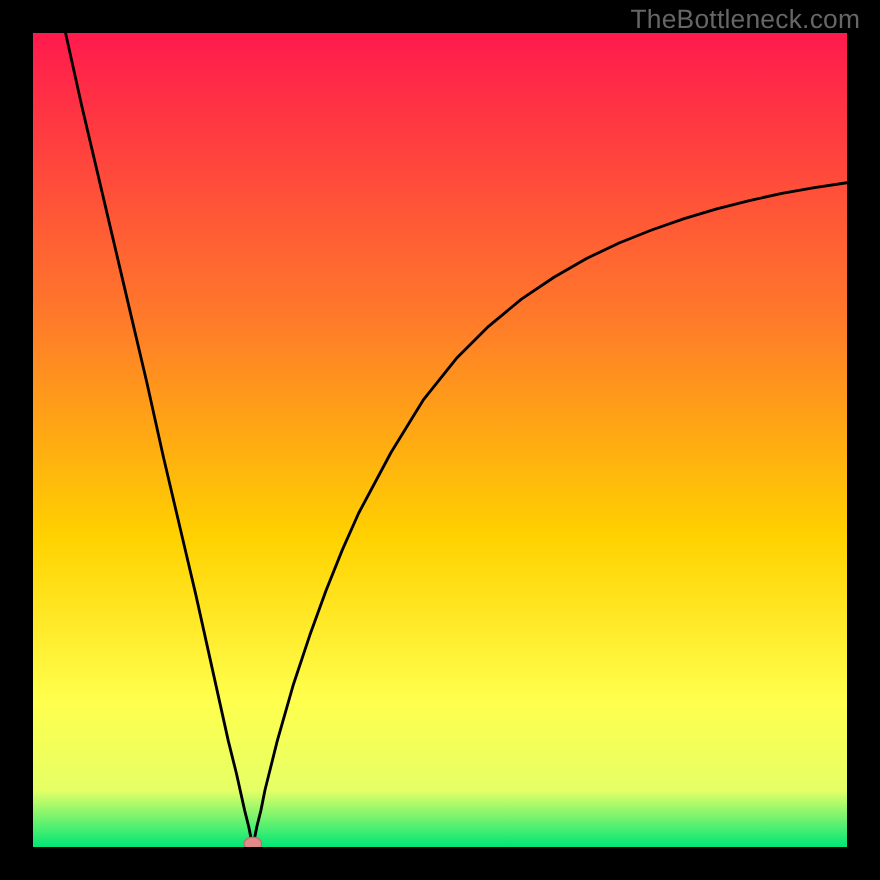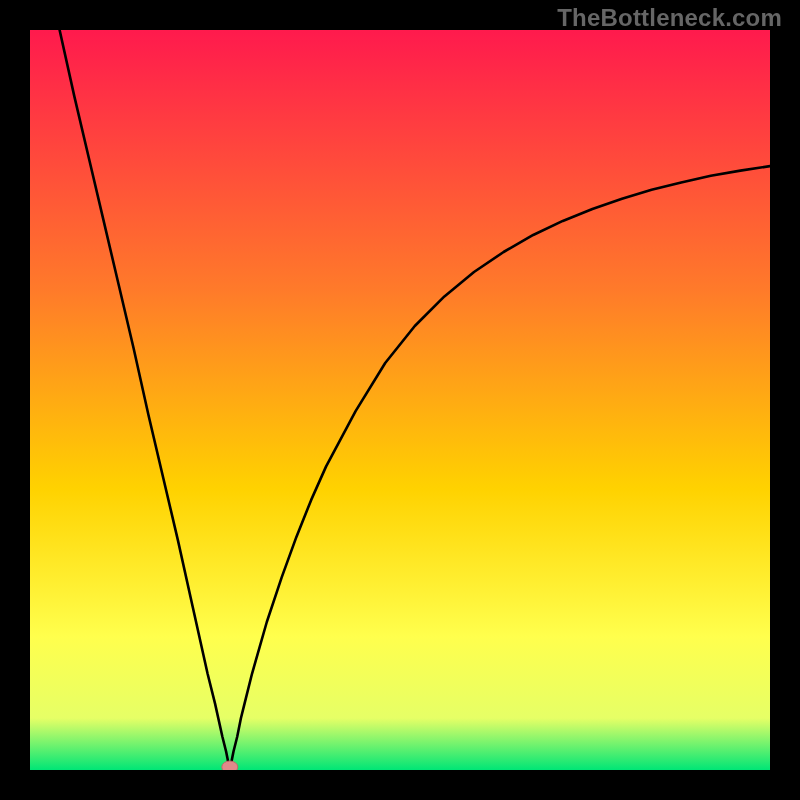--- a/index.html
+++ b/index.html
@@ -16,21 +16,21 @@
     width: 800px;
     height: 800px;
     background: #000;
   }
   .watermark {
     position: absolute;
     top: 4px;
     right: 18px;
     color: #666;
     font-size: 24px;
-    font-weight: 700;
+    font-weight: 400;
     letter-spacing: 0.2px;
   }
   .plot {
     position: absolute;
     left: 30px;
     top: 30px;
     width: 740px;
     height: 740px;
   }
   .plot svg {

